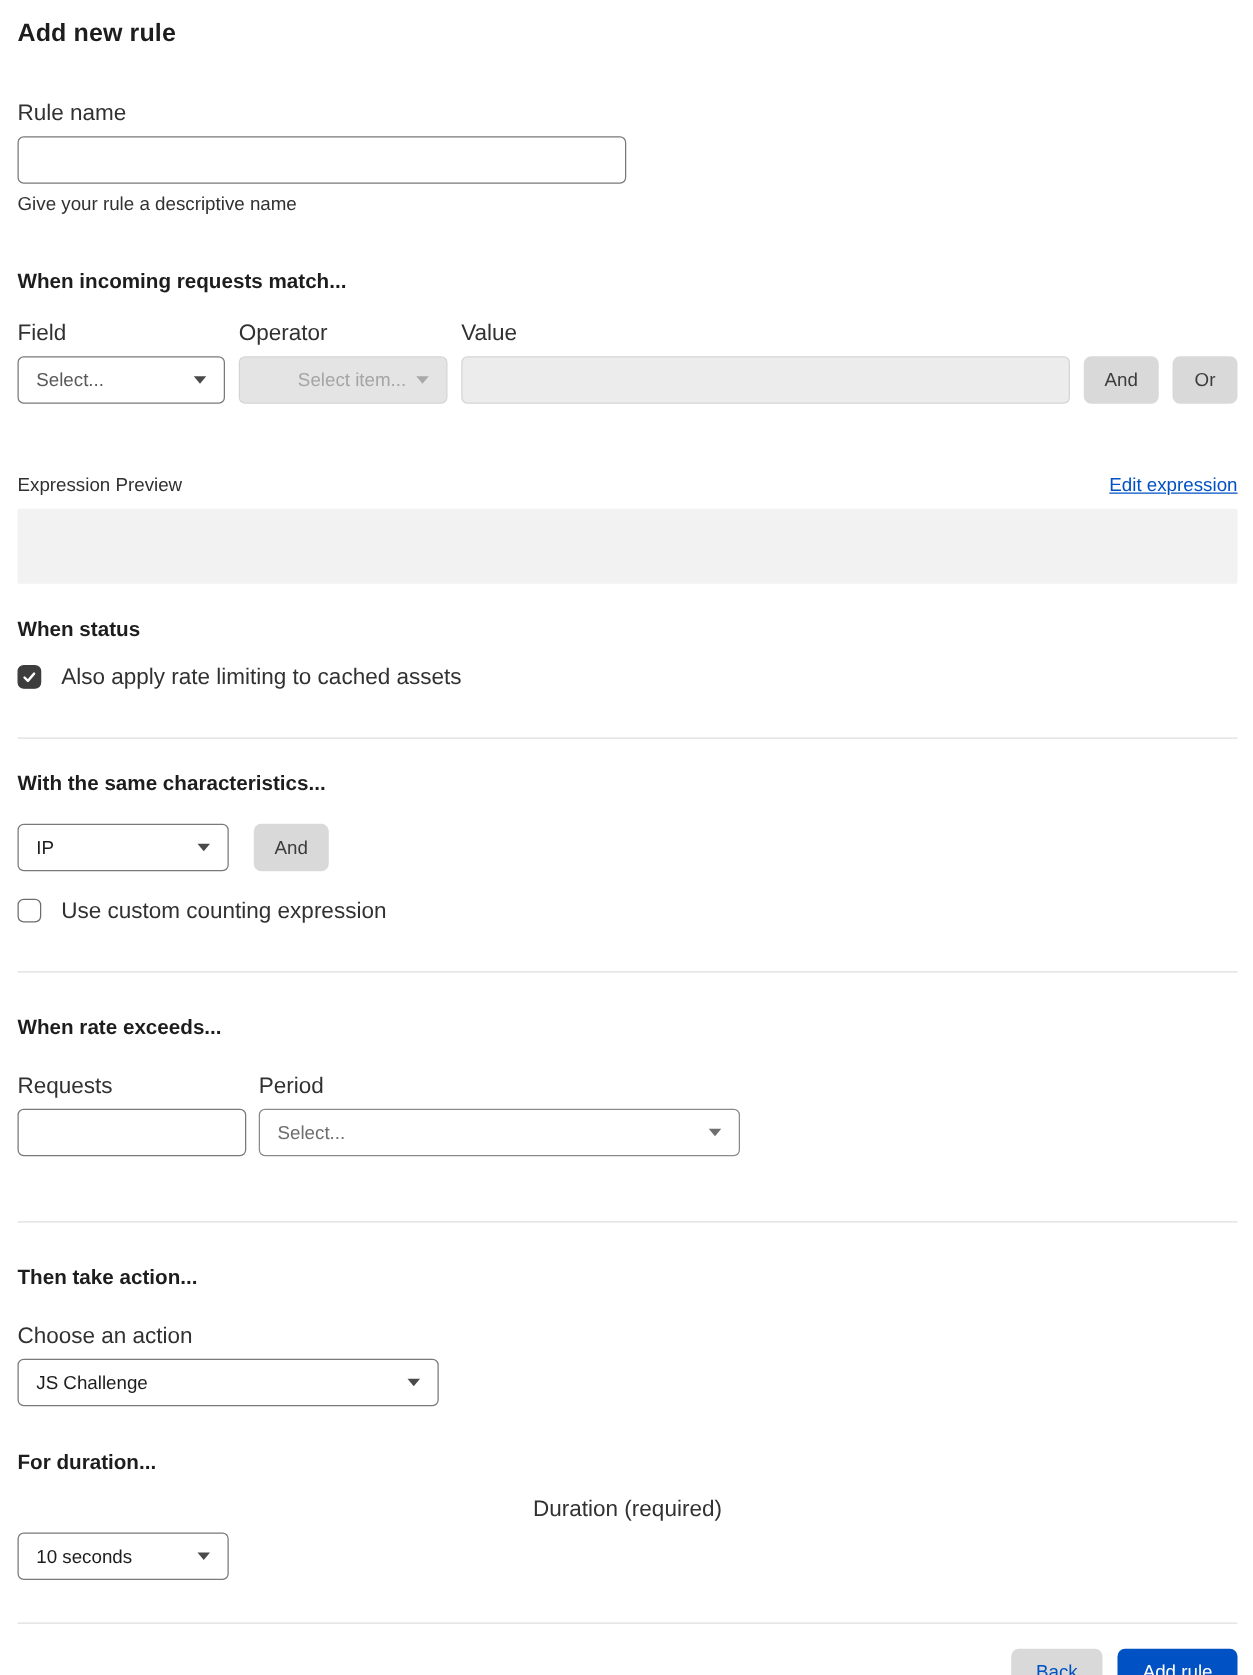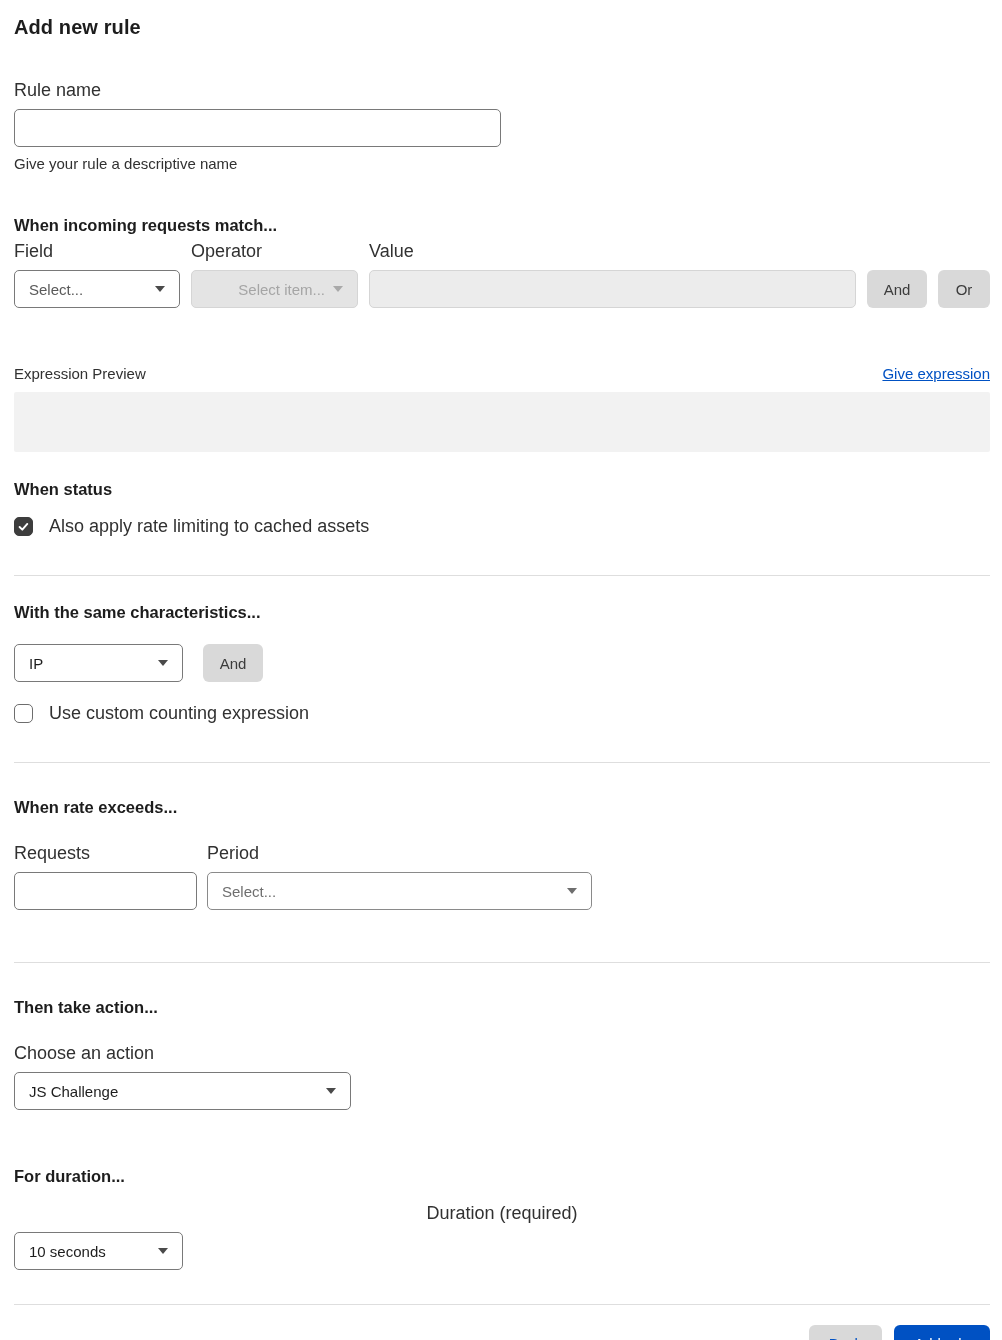--- a/index.html
+++ b/index.html
@@ -99,21 +99,21 @@
   <h1 class="page-title">Add new rule</h1>
 
   <div style="margin-top:41px;">
     <label class="field-label">Rule name</label>
     <input class="text-input" type="text" value="" style="">
     <div class="helper-text">Give your rule a descriptive name</div>
   </div>
 
   <h2 class="section-heading" style="margin-top:44px;">When incoming requests match...</h2>
 
-  <div class="row" style="margin-top:6px;gap:11px;">
+  <div class="row" style="margin-top:21px;gap:11px;">
     <div class="col" style="width:166px;">
       <span class="field-label">Field</span>
       <div class="dropdown placeholder">
         <span class="dd-text">Select...</span>
         <span class="chevron"></span>
       </div>
     </div>
     <div class="col" style="width:167px;">
       <span class="field-label">Operator</span>
       <div class="dropdown disabled">
@@ -124,21 +124,21 @@
     <div class="col" style="flex:1;">
       <span class="field-label">Value</span>
       <input class="text-input" type="text" disabled="" style="width: 100%;" value="">
     </div>
     <button class="gray-btn" style="width:60px;padding:0;">And</button>
     <button class="gray-btn" style="width:52px;padding:0;">Or</button>
   </div>
 
   <div class="expr-row" style="margin-top:57px;">
     <span>Expression Preview</span>
-    <a class="link">Give expression</a>
+    <a class="link">Edit expression</a>
   </div>
   <div class="expr-box"></div>
 
   <h2 class="section-heading" style="margin-top:28px;">When status</h2>
   <div class="checkbox-row" style="margin-top:17px;">
     <span class="checkbox checked">
       <svg width="13" height="13" viewBox="0 0 13 13">
         <path d="M2.6 7l2.7 2.7 5-5.8" stroke="#ffffff" stroke-width="1.9" fill="none" stroke-linecap="round" stroke-linejoin="round"></path>
       </svg>
     </span>
@@ -183,21 +183,21 @@
 
   <h2 class="section-heading" style="margin-top:35px;">Then take action...</h2>
   <div style="margin-top:26px;">
     <span class="field-label">Choose an action</span>
     <div class="dropdown" style="width:337px;">
       <span class="dd-text">JS Challenge</span>
       <span class="chevron"></span>
     </div>
   </div>
 
-  <h2 class="section-heading" style="margin-top:57px;">For duration...</h2>
+  <h2 class="section-heading" style="margin-top:36px;">For duration...</h2>
   <div style="margin-top:17px;text-align:center;">
     <span class="field-label">Duration (required)</span>
     <div class="dropdown" style="width:169px;">
       <span class="dd-text">10 seconds</span>
       <span class="chevron"></span>
     </div>
   </div>
 
   <hr class="divider" style="margin-top:34px;">
 

